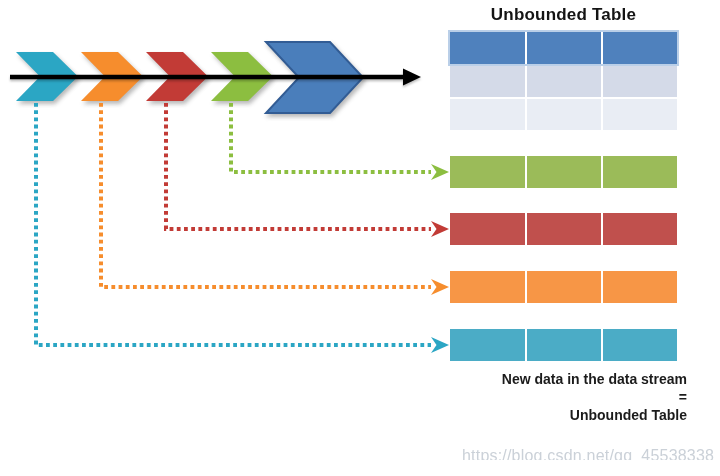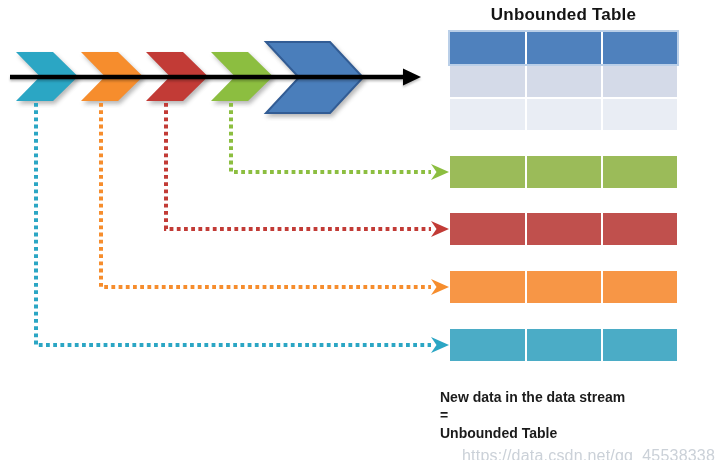--- a/index.html
+++ b/index.html
@@ -21,22 +21,22 @@
   }
   .trow {
     position: absolute; left: 450px; width: 227px;
     display: flex; column-gap: 2px; z-index: 2;
   }
   .trow .cell { background: currentColor; }
   .trow .c1 { width: 75px; } .trow .c2 { width: 74px; } .trow .c3 { width: 74px; }
   .hdr { outline: 2px solid #BACFE8; outline-offset: 0px; }
 
   #caption {
-    position: absolute; left: 440px; top: 388px; width: 247px;
-    text-align: left; font-size: 14px; font-weight: 600;
+    position: absolute; left: 440px; top: 370px; width: 247px;
+    text-align: right; font-size: 14px; font-weight: 600;
     color: #1b1b1b; line-height: 18px; z-index: 2;
   }
   #watermark {
     position: absolute; left: 462px; top: 447px;
     font-size: 16px; letter-spacing: 0.2px;
     z-index: 1; white-space: nowrap;
   }
 </style>
 </head>
 <body>
@@ -100,14 +100,14 @@
         <div class="cell c3"></div>
       </div>
     </div>
 
   <div id="caption">
     <div>New data in the data stream</div>
     <div>=</div>
     <div>Unbounded Table</div>
   </div>
 
-  <div id="watermark" style="color: rgb(203, 209, 216);">https://data.csdn.net/qq_45538338</div>
+  <div id="watermark" style="color: rgb(203, 209, 216);">https://blog.csdn.net/qq_45538338</div>
 </div>
 
 </body></html>

